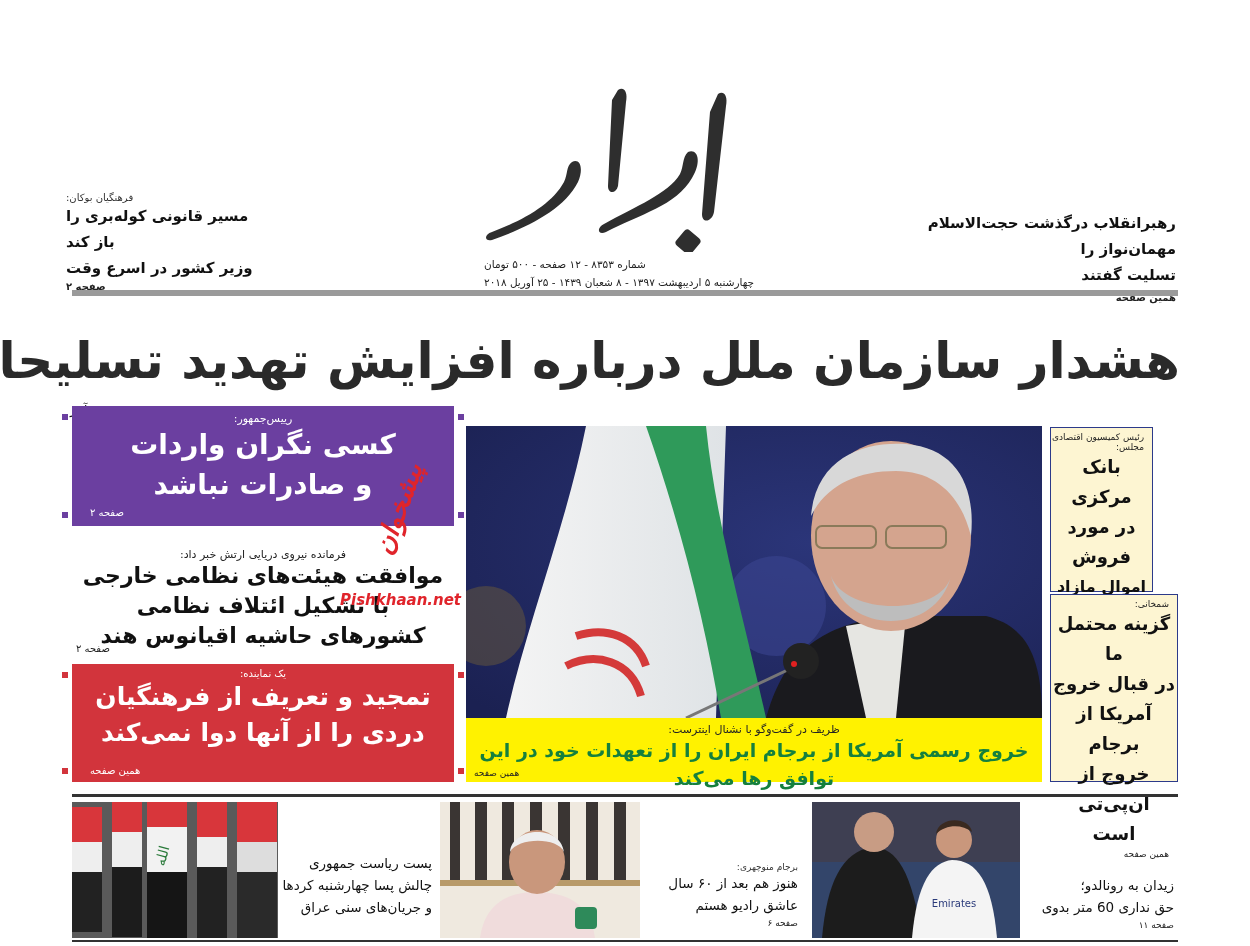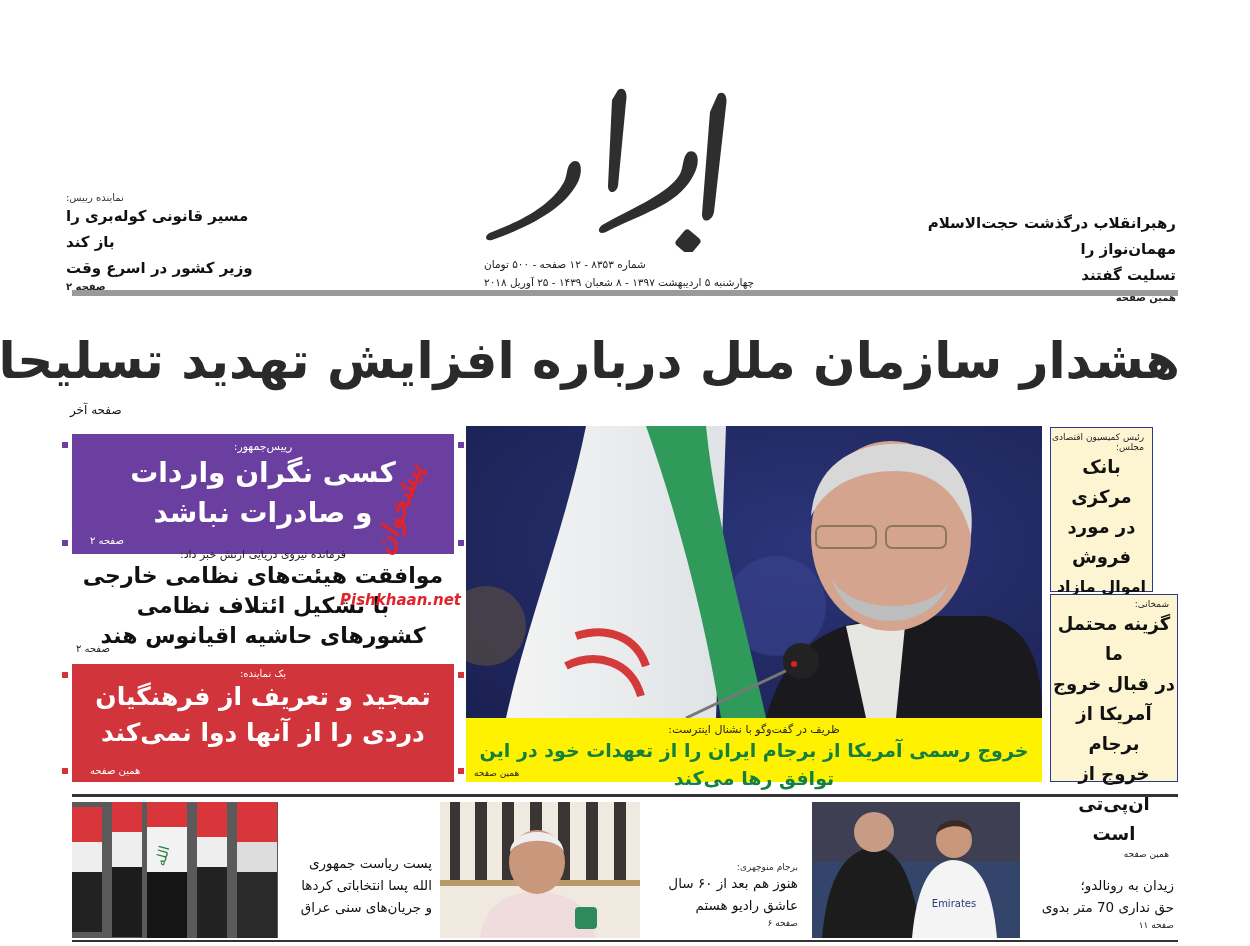--- a/index.html
+++ b/index.html
@@ -79,33 +79,33 @@
 <div class="issue-line" style="left:484px; top:276px;">چهارشنبه ۵ اردیبهشت ۱۳۹۷ - ۸ شعبان ۱۴۳۹ - ۲۵ آوریل ۲۰۱۸</div>
 
 <div class="abs" style="right:74px; top:210px; width:290px; text-align:right;">
   <div class="side-title">رهبرانقلاب درگذشت حجت‌الاسلام مهمان‌نواز را</div>
   <div class="side-title">تسلیت گفتند</div>
   <div class="side-page" style="margin-top:4px;">همین صفحه</div>
 </div>
 
 <div class="abs" style="left:66px; top:192px; width:200px; text-align:left; direction:rtl;">
   <div style="text-align:left;">
-    <div class="side-kicker" style="direction:rtl; text-align:left;">نماینده رییس:</div>
+    <div class="side-kicker" style="direction:rtl; text-align:left;">فرهنگیان بوکان:</div>
     <div class="side-title" style="text-align:left;">مسیر قانونی کوله‌بری را باز کند</div>
     <div class="side-title" style="text-align:left;">وزیر کشور در اسرع وقت</div>
     <div class="side-page" style="text-align:left;">صفحه ۲</div>
   </div>
 </div>
 
 <div class="gray-bar" style="left:72px; top:290px; width:1106px;"></div>
 
 <div class="main-headline">هشدار سازمان ملل درباره افزایش تهدید تسلیحات هسته‌ای</div>
 <div class="main-page">صفحه آخر</div>
 
-<div class="ribbon-box" style="left:72px; top:434px; width:382px; height:120px; background:#6b3fa0;">
+<div class="ribbon-box" style="left:72px; top:406px; width:382px; height:120px; background:#6b3fa0;">
   <span class="dot" style="right:-10px; top:8px; background:#6b3fa0;"></span>
   <span class="dot" style="left:-10px; top:8px; background:#6b3fa0;"></span>
   <span class="dot" style="right:-10px; bottom:8px; background:#6b3fa0;"></span>
   <span class="dot" style="left:-10px; bottom:8px; background:#6b3fa0;"></span>
   <div class="rb-kicker">رییس‌جمهور:</div>
   <div class="rb-title">کسی نگران واردات</div>
   <div class="rb-title">و صادرات نباشد</div>
   <div class="rb-page" style="bottom:8px;">صفحه ۲</div>
 </div>
 
@@ -209,21 +209,21 @@
         <rect x="125" y="35" width="30" height="30" fill="#eee"></rect>
         <rect x="125" y="65" width="30" height="71" fill="#222"></rect>
       <rect x="165" y="0" width="40" height="40" fill="#d8363b"></rect>
         <rect x="165" y="40" width="40" height="30" fill="#ddd"></rect>
         <rect x="165" y="70" width="40" height="66" fill="#2a2a2a"></rect>
     </g>
   </svg>
 </div>
 <div class="bottom-text" style="left:282px; top:852px; width:150px;">
   <div class="t">پست ریاست جمهوری</div>
-  <div class="t">الله پسا انتخاباتی کردها</div>
+  <div class="t">چالش پسا چهارشنبه کردها</div>
   <div class="t">و جریان‌های سنی عراق</div>
 
 </div>
 
 <div class="bottom-photo" style="left:440px; top:802px; width:200px; height:136px; background:#d8d2c8;">
   <svg width="200" height="136" viewBox="0 0 200 136">
     <rect width="200" height="136" fill="#efe9df"></rect>
     <g fill="#3a3533">
       <rect x="10" y="0" width="10" height="80"></rect>
         <rect x="35" y="0" width="12" height="80"></rect>
@@ -254,17 +254,17 @@
     <path d="M10 136 C15 80 30 50 60 45 C85 45 100 70 110 136 Z" fill="#1c1c1c"></path>
     <circle cx="62" cy="30" r="20" fill="#c89c84"></circle>
     <path d="M100 136 C105 80 120 60 140 58 C165 58 180 80 185 136 Z" fill="#f4f4f4"></path>
     <circle cx="142" cy="38" r="18" fill="#c9977c"></circle>
     <path d="M124 32 C126 14 158 14 160 30 C150 22 134 22 124 32 Z" fill="#3a2a20"></path>
     <text x="142" y="105" font-size="10" fill="#2a3a7a" text-anchor="middle" font-family="DejaVu Sans, sans-serif">Emirates</text>
   </svg>
 </div>
 <div class="bottom-text" style="left:1024px; top:874px; width:150px;">
   <div class="t">زیدان به رونالدو؛</div>
-  <div class="t">حق نداری 70 متر بدوی</div>
+  <div class="t">حق نداری 60 متر بدوی</div>
   <div class="p">صفحه ۱۱</div>
 </div>
 
 <div class="hr-dark" style="left:72px; top:940px; width:1106px; height:2px;"></div>
 
 </body></html>

